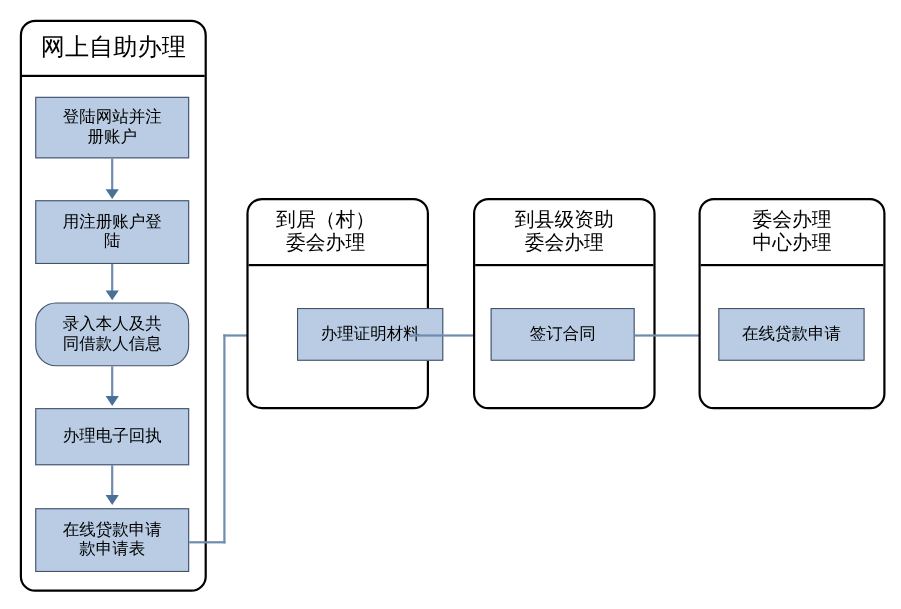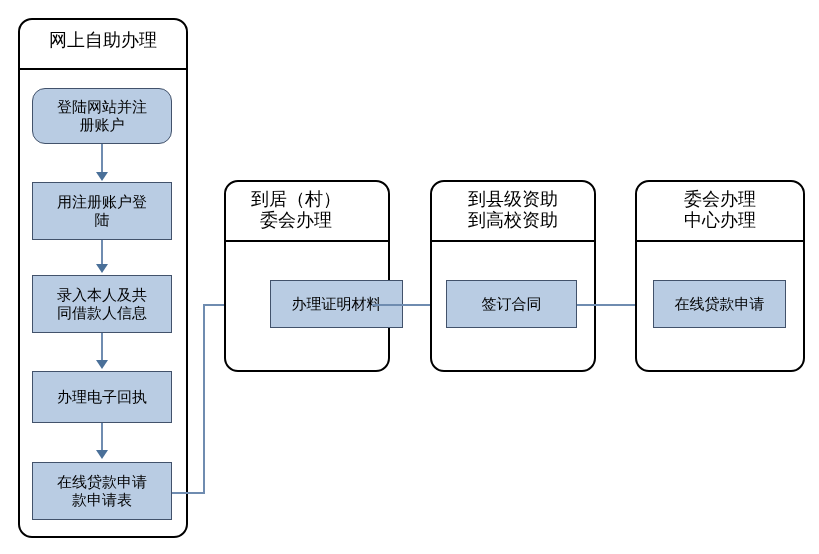--- a/index.html
+++ b/index.html
@@ -31,36 +31,36 @@
                border-top:6px solid transparent;border-bottom:6px solid transparent;
                border-left:9px solid #4a7099;}
 </style>
 </head>
 <body>
 
 <div id="stage">
 
   <div class="panel" style="left:18px;top:18px;width:170px;height:520px;">
   </div>
-  <div class="panel-title" style="left:18px;top:30px;width:170px;font-size:18px;">网上自助办理</div>
+  <div class="panel-title" style="left:18px;top:30px;width:170px;font-size:22px;">网上自助办理</div>
   <div class="panel-divider" style="left:20px;top:68px;width:166px;"></div>
 
-  <div class="pbox" style="left:32px;top:88px;width:140px;height:56px;border-radius:13px;">登陆网站并注
+  <div class="pbox" style="left:32px;top:88px;width:140px;height:56px;">登陆网站并注
 册账户</div>
 
   <div class="conn-v" style="left:101px;top:144px;height:30px;"></div>
   <div class="arrow-down" style="left:96px;top:172px;"></div>
 
   <div class="pbox" style="left:32px;top:182px;width:140px;height:58px;">用注册账户登
 陆</div>
 
   <div class="conn-v" style="left:101px;top:240px;height:26px;"></div>
   <div class="arrow-down" style="left:96px;top:264px;"></div>
 
-  <div class="pbox" style="left:32px;top:275px;width:140px;height:58px;">录入本人及共
+  <div class="pbox" style="left:32px;top:275px;width:140px;height:58px;border-radius:19px;">录入本人及共
 同借款人信息</div>
 
   <div class="conn-v" style="left:101px;top:333px;height:29px;"></div>
   <div class="arrow-down" style="left:96px;top:360px;"></div>
 
   <div class="pbox" style="left:32px;top:371px;width:140px;height:52px;">办理电子回执</div>
 
   <div class="conn-v" style="left:101px;top:423px;height:29px;"></div>
   <div class="arrow-down" style="left:96px;top:450px;"></div>
 
@@ -79,21 +79,21 @@
   <div class="panel-divider" style="left:226px;top:240px;width:162px;"></div>
 
   <div class="pbox" style="left:239px;top:280px;width:133px;height:48px;margin-left:31px;">办理证明材料</div>
 
   <div class="conn-h" style="left:372px;top:304px;width:65px;"></div>
   <div class="arrow-right" style="left:435px;top:298px;"></div>
 
   <div class="panel" style="left:430px;top:180px;width:166px;height:192px;">
   </div>
   <div class="panel-title" style="left:430px;top:189px;width:166px;font-size:18px;">到县级资助
-到高校资助</div>
+委会办理</div>
   <div class="panel-divider" style="left:432px;top:240px;width:162px;"></div>
 
   <div class="pbox" style="left:446px;top:280px;width:131px;height:48px;">签订合同</div>
 
   <div class="conn-h" style="left:577px;top:304px;width:66px;"></div>
   <div class="arrow-right" style="left:641px;top:298px;"></div>
 
   <div class="panel" style="left:635px;top:180px;width:170px;height:192px;">
   </div>
   <div class="panel-title" style="left:635px;top:189px;width:170px;font-size:18px;">委会办理

